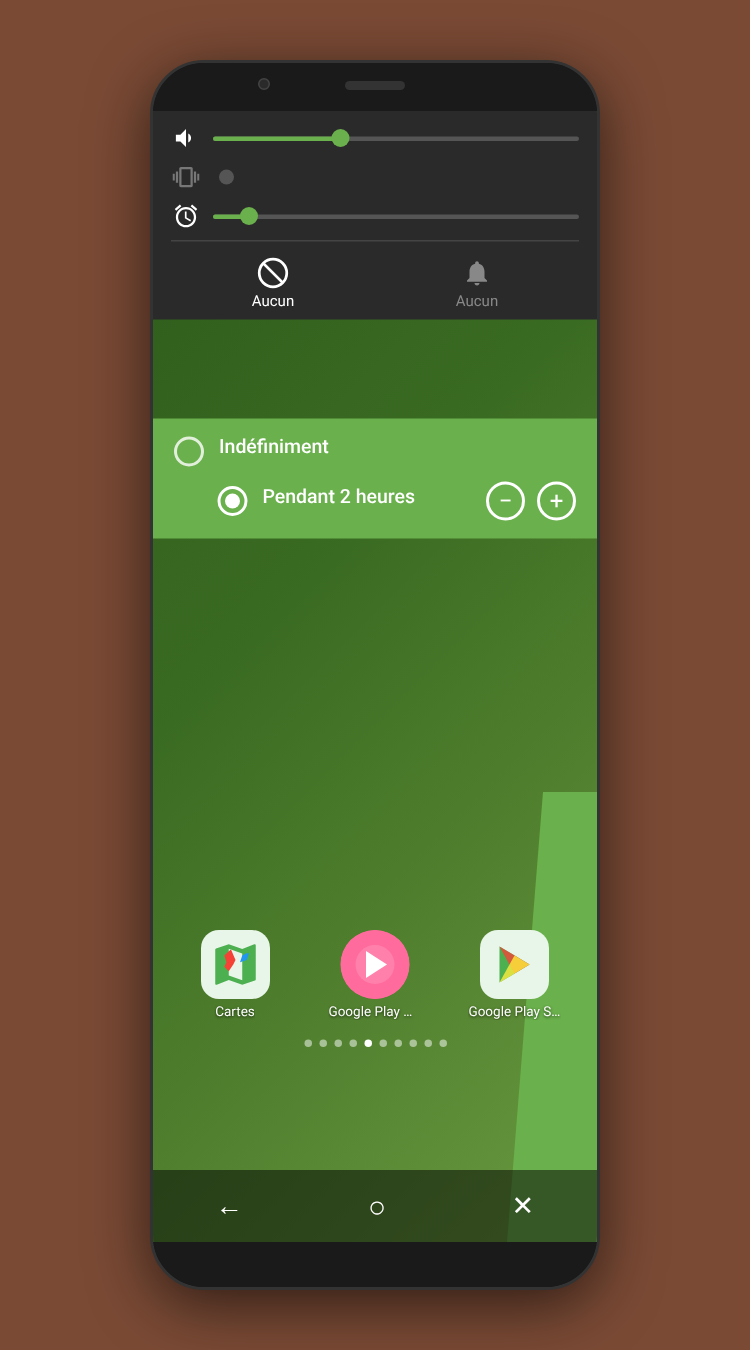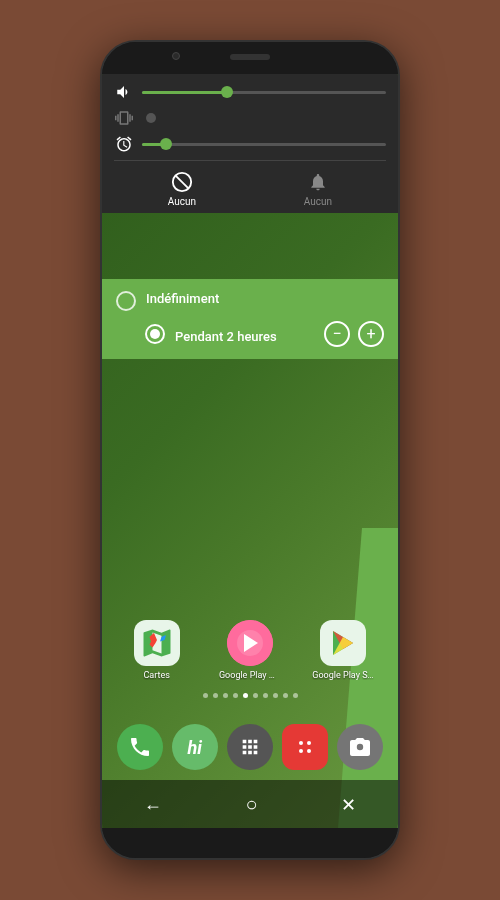--- a/index.html
+++ b/index.html
@@ -274,21 +274,21 @@
       line-height: 1;
     }
 
     .radio-row-with-controls {
       display: flex;
       align-items: center;
     }
 
     .radio-left {
       display: flex;
-      align-items: flex-end;
+      align-items: flex-start;
       gap: 10px;
       flex: 1;
       padding-left: 29px;
     }
 
     
     .apps-row {
       position: absolute;
       bottom: 148px;
       left: 0;
@@ -579,53 +579,20 @@
       <div class="dot"></div>
       <div class="dot"></div>
       <div class="dot active"></div>
       <div class="dot"></div>
       <div class="dot"></div>
       <div class="dot"></div>
       <div class="dot"></div>
       <div class="dot"></div>
     </div>
 
-    <div class="dock-row">
-
-      <div class="dock-icon" style="background:#4CAF50;">
-        <svg width="24" height="24" viewBox="0 0 24 24" fill="white">
-          <path d="M6.62 10.79c1.44 2.83 3.76 5.14 6.59 6.59l2.2-2.2c.27-.27.67-.36 1.02-.24 1.12.37 2.33.57 3.57.57.55 0 1 .45 1 1V20c0 .55-.45 1-1 1-9.39 0-17-7.61-17-17 0-.55.45-1 1-1h3.5c.55 0 1 .45 1 1 0 1.25.2 2.45.57 3.57.11.35.03.74-.25 1.02l-2.2 2.2z"></path>
-        </svg>
-      </div>
-
-      <div class="dock-icon" style="background:#66BB6A;">
-        <span style="color:white;font-size:18px;font-weight:bold;font-style:italic;">hi</span>
-      </div>
-
-      <div class="dock-icon" style="background:#555;">
-        <svg width="22" height="22" viewBox="0 0 24 24" fill="white">
-          <path d="M4 8h4V4H4v4zm6 12h4v-4h-4v4zm-6 0h4v-4H4v4zm0-6h4v-4H4v4zm6 0h4v-4h-4v4zm6-10v4h4V4h-4zm-6 4h4V4h-4v4zm6 6h4v-4h-4v4zm0 6h4v-4h-4v4z"></path>
-        </svg>
-      </div>
-
-      <div class="dock-icon" style="background:#e53935;border-radius:12px;">
-        <svg width="24" height="24" viewBox="0 0 24 24" fill="white">
-          <circle cx="8" cy="8" r="2"></circle>
-          <circle cx="16" cy="8" r="2"></circle>
-          <circle cx="8" cy="16" r="2"></circle>
-          <circle cx="16" cy="16" r="2"></circle>
-        </svg>
-      </div>
-
-      <div class="dock-icon" style="background:#757575;">
-        <svg width="24" height="24" viewBox="0 0 24 24" fill="white">
-          <path d="M12 15.2A3.2 3.2 0 0 1 8.8 12 3.2 3.2 0 0 1 12 8.8 3.2 3.2 0 0 1 15.2 12a3.2 3.2 0 0 1-3.2 3.2M9 3L7.17 5H4c-1.1 0-2 .9-2 2v12c0 1.1.9 2 2 2h16c1.1 0 2-.9 2-2V7c0-1.1-.9-2-2-2h-3.17L15 3H9z"></path>
-        </svg>
-      </div>
-    </div>
 
     <div class="nav-bar">
       <span class="nav-btn">←</span>
       <span class="nav-btn" style="font-size:20px;">○</span>
       <span class="nav-btn">✕</span>
     </div>
   </div>
 
   <div class="phone-bottom-bar"></div>
 </div>

